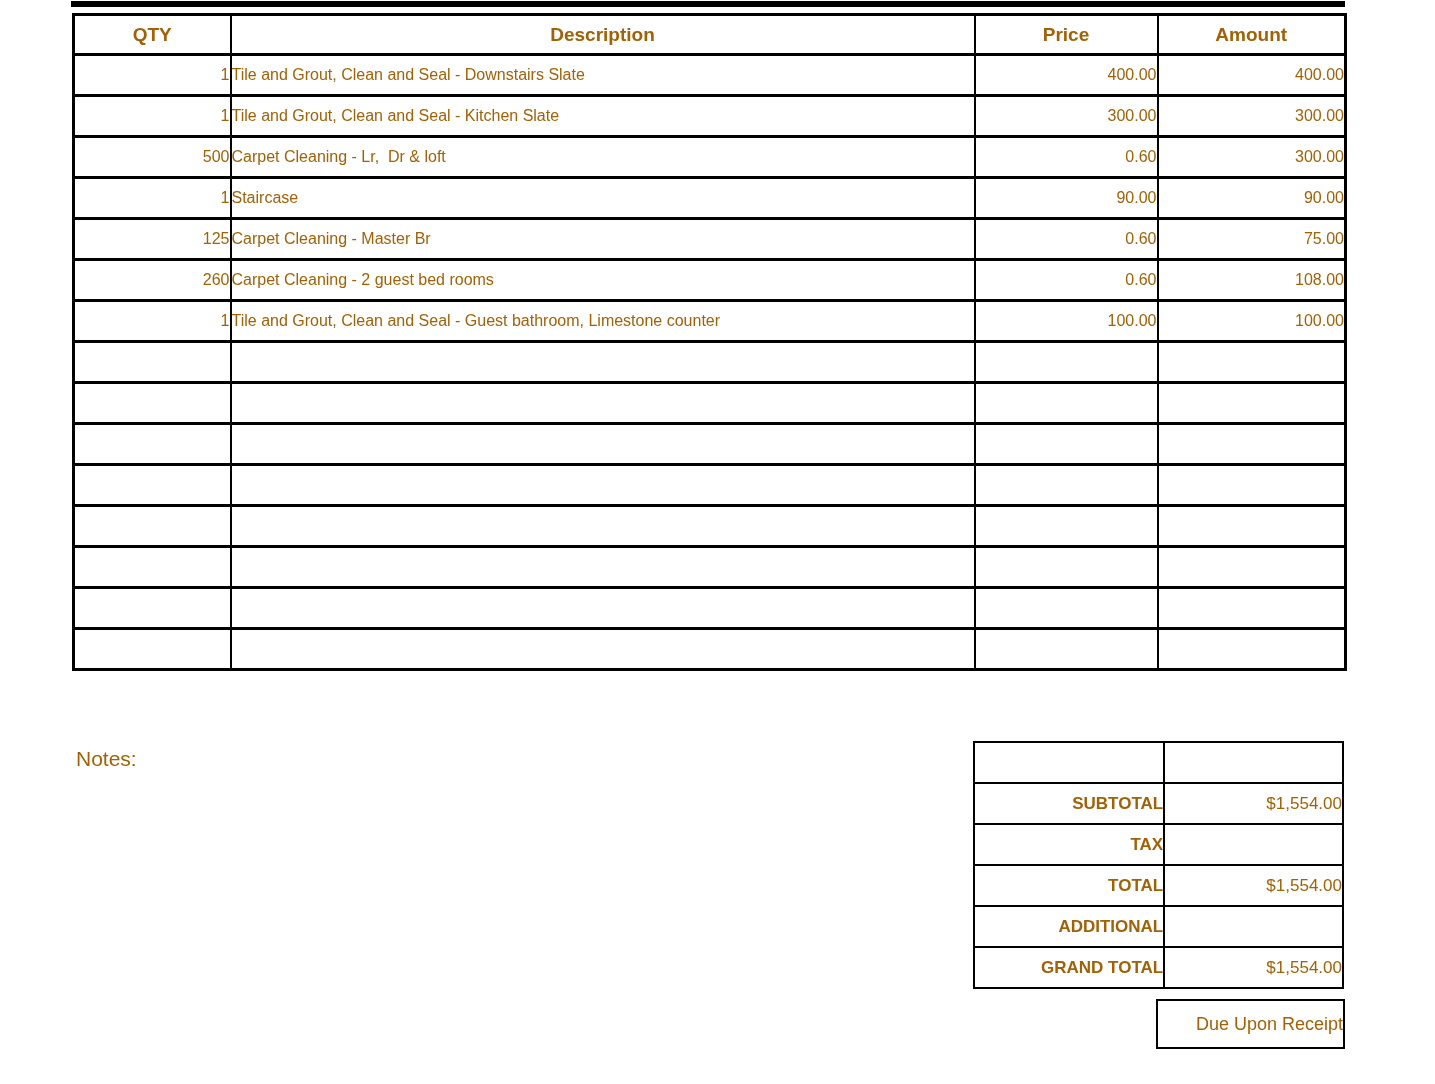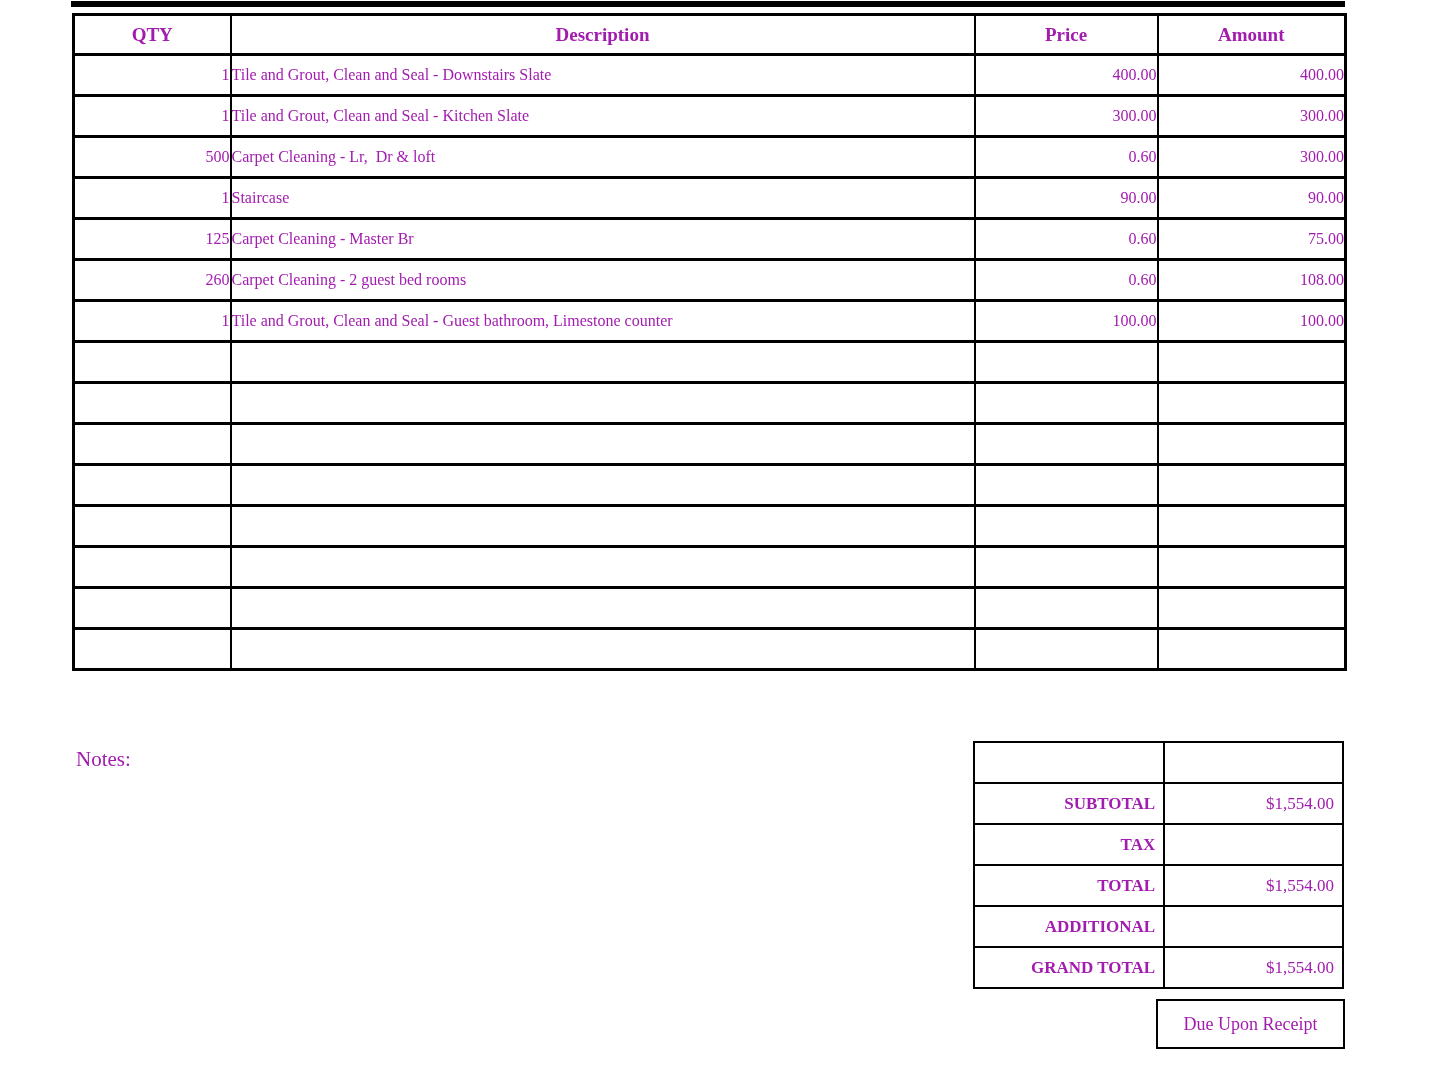--- a/index.html
+++ b/index.html
@@ -2,22 +2,22 @@
 <html><head>
 <meta charset="utf-8">
 <style>
   * { box-sizing: border-box; }
   html, body { margin: 0; padding: 0; background: #ffffff; }
   .page {
     position: relative;
     width: 1435px;
     height: 1084px;
     background: #ffffff;
-    font-family: Liberation Serif, serif;
-    color: #a21caf;
+    font-family: Liberation Sans, sans-serif;
+    color: #a16207;
     overflow: hidden;
   }
 
   
   .top-rule {
     position: absolute;
     left: 71px; top: 1px;
     width: 1274px; height: 6px;
     background: #000000;
   }
@@ -67,21 +67,21 @@
     position: absolute;
     left: 973px; top: 741px;
     width: 371px;
     border-collapse: collapse;
     table-layout: fixed;
   }
   table.totals td {
     border: 2px solid #000;
     height: 41px;
     vertical-align: middle;
-    padding: 8px;
+    padding: 0;
     overflow: hidden;
   }
   td.t-label {
     width: 183px;
     font-size: 17px;
     font-weight: bold;
     text-align: right;
     padding-right: 10px;
   }
   td.t-value {
@@ -91,21 +91,21 @@
     padding-right: 10px;
   }
 
   .due-box {
     position: absolute;
     left: 1156px; top: 999px;
     width: 189px; height: 50px;
     border: 2px solid #000;
     display: flex;
     align-items: center;
-    justify-content: center;
+    justify-content: flex-end;
     font-size: 18px;
   }
 </style>
 </head>
 <body>
 
 <div class="page">
 
   <div class="top-rule"></div>
 

